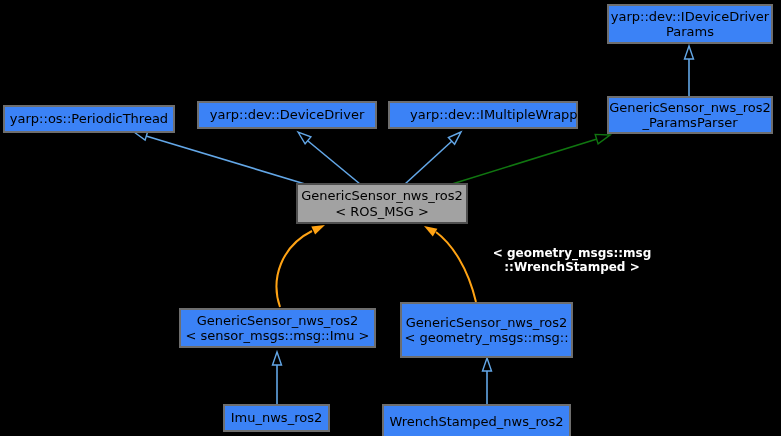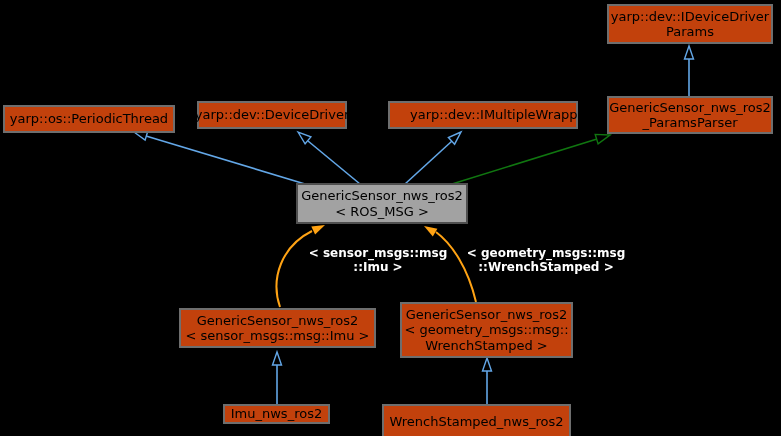--- a/index.html
+++ b/index.html
@@ -1,19 +1,19 @@
 <!DOCTYPE html>
 <html><head>
 <meta charset="utf-8">
 <style>
   html,body{margin:0;padding:0;background:#000;}
   .diagram{position:relative;width:781px;height:436px;background:#000;overflow:hidden;
            font-family:"DejaVu Sans","Liberation Sans",sans-serif;}
   svg.edges{position:absolute;left:0;top:0;width:781px;height:436px;}
-  .node{position:absolute;box-sizing:border-box;background:#c2410c;border:2px solid #6e6e6e;
+  .node{position:absolute;box-sizing:border-box;background:#3b82f6;border:2px solid #6e6e6e;
         color:#000;display:flex;flex-direction:column;justify-content:center;align-items:center;
         text-align:center;font-size:13px;line-height:15.5px;cursor:pointer;white-space:nowrap;}
   .node.selected{background:#a2a2a2;border-color:#4f4f4f;cursor:default;}
   .edge-label{position:absolute;color:#ffffff;font-weight:bold;font-size:12px;line-height:14px;
               text-align:center;white-space:nowrap;}
 </style>
 </head>
 <body>
 
 <div class="diagram">
@@ -57,21 +57,21 @@
     <g>
       <path d="M 476,302 C 468,268 452,244 436,232" fill="none" stroke-width="2" stroke="#ffa314"></path>
       <polygon points="424,226 437.4,228.8 432.8,236.6" fill="#ffa314"></polygon>
     </g>
   </svg>
 
   <div class="node" style="left:3px;top:105px;width:172px;height:28px;">
     <div>yarp::os::PeriodicThread</div>
   </div>
 
-  <div class="node" style="left:197px;top:101px;width:150px;height:28px;">
+  <div class="node" style="left:197px;top:101px;width:180px;height:28px;">
     <div>yarp::dev::DeviceDriver</div>
   </div>
 
   <div class="node" style="left:388px;top:101px;width:190px;height:28px;padding-left:35px;">
     <div>yarp::dev::IMultipleWrapper</div>
   </div>
 
   <div class="node" style="left:607px;top:4px;width:166px;height:40px;">
     <div>yarp::dev::IDeviceDriver</div>
     <div>Params</div>
@@ -88,34 +88,29 @@
   </div>
 
   <div class="node" style="left:179px;top:308px;width:197px;height:40px;">
     <div>GenericSensor_nws_ros2</div>
     <div>&lt; sensor_msgs::msg::Imu &gt;</div>
   </div>
 
   <div class="node" style="left:400px;top:302px;width:173px;height:56px;">
     <div>GenericSensor_nws_ros2</div>
     <div>&lt; geometry_msgs::msg::</div>
-    <div>WrenchStamped &gt;</div>
   </div>
 
-  <div class="node" style="left:223px;top:404px;width:107px;height:20px;text-align:right;">
+  <div class="node" style="left:223px;top:404px;width:107px;height:28px;text-align:right;">
     <div>Imu_nws_ros2</div>
   </div>
 
   <div class="node" style="left:382px;top:404px;width:189px;height:36px;">
     <div>WrenchStamped_nws_ros2</div>
   </div>
 
-  <div class="edge-label" style="left:292px;top:246px;width:172px;">
-    <div>&lt; sensor_msgs::msg</div>
-    <div>::Imu &gt;</div>
-  </div>
 
-  <div class="edge-label" style="left:458px;top:246px;width:176px;">
+  <div class="edge-label" style="left:484px;top:246px;width:176px;">
     <div>&lt; geometry_msgs::msg</div>
     <div>::WrenchStamped &gt;</div>
   </div>
 
 </div>
 
 </body></html>

